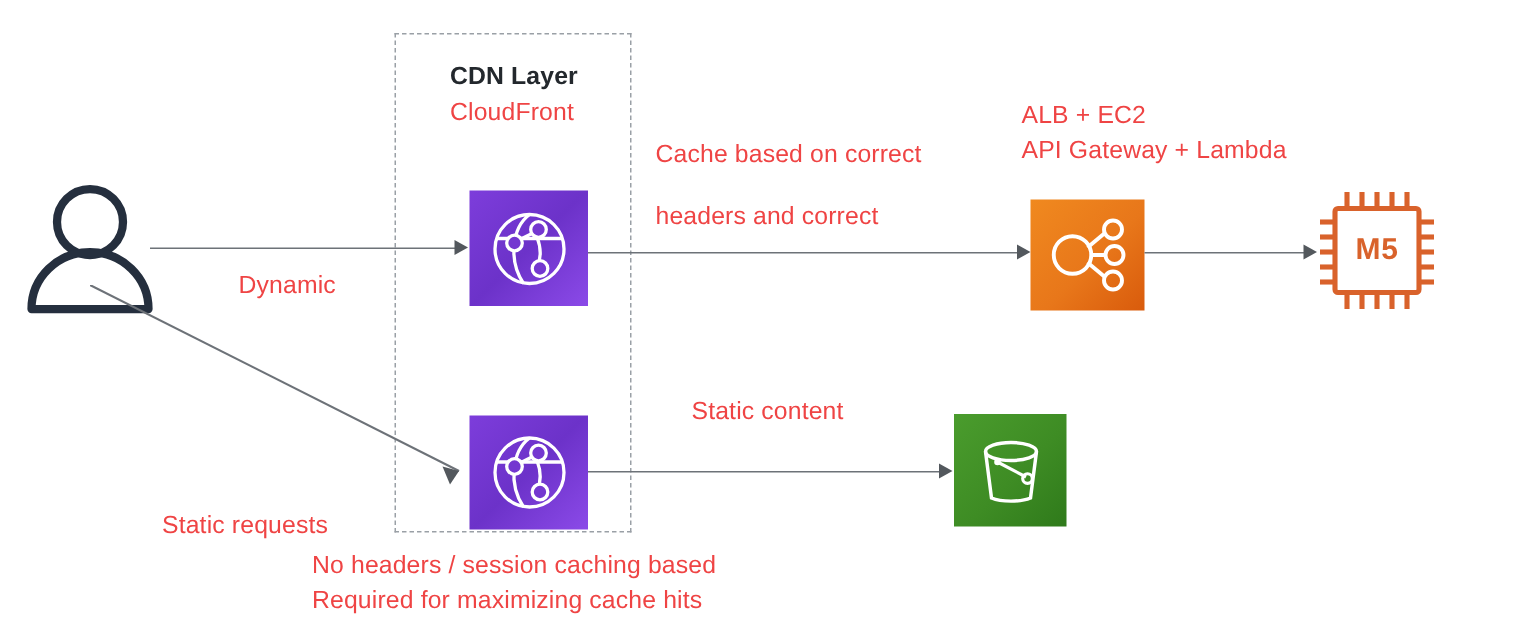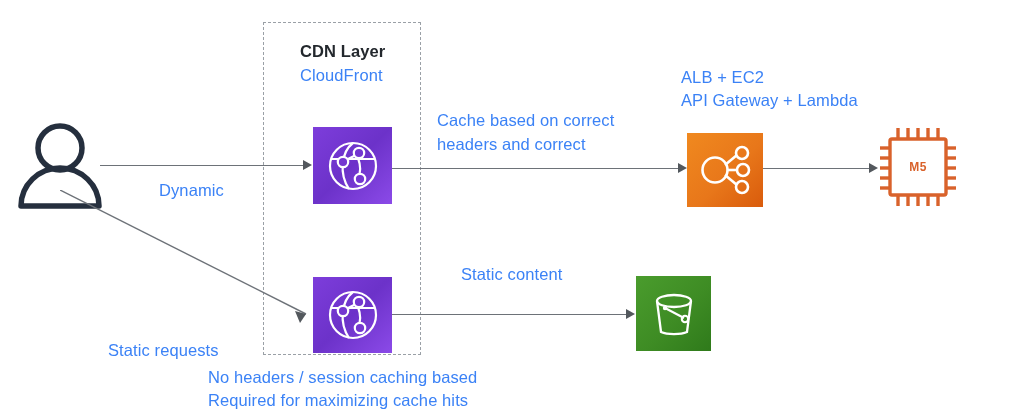--- a/index.html
+++ b/index.html
@@ -17,21 +17,21 @@
     height: 411px;
     background: #ffffff;
     overflow: hidden;
   }
   .abs { position: absolute; }
 
   
   .txt {
     font-size: 16.5px;
     line-height: 22px;
-    color: #3b82f6;
+    color: #ef4444;
     white-space: pre;
     letter-spacing: 0.1px;
   }
   .txt.bold { font-weight: bold; color: #23282d; }
 
   
   .dashed-box {
     border: 1.6px dashed #9aa0a6;
     background: transparent;
     box-sizing: border-box;
@@ -72,21 +72,21 @@
   .user-glyph svg { display: block; }
 
   
   .chip-wrap { position: relative; }
   .chip-label {
     position: absolute;
     left: 0; right: 0;
     top: 50%;
     transform: translateY(-50%);
     text-align: center;
-    font-size: 12px;
+    font-size: 20px;
     font-weight: bold;
     color: #d9622b;
     letter-spacing: 0.5px;
   }
 </style>
 </head>
 <body>
 
 <div id="canvas">
 
@@ -125,21 +125,21 @@
       <path d="M28 5 C16 14, 14 36, 24 51" fill="none" stroke="#ffffff" stroke-width="2.2"></path>
       <path d="M6 21 L50 21" fill="none" stroke="#ffffff" stroke-width="2.2"></path>
       <path d="M21 22 L33 16" fill="none" stroke="#ffffff" stroke-width="2.2"></path>
       <path d="M33 20 C36 28, 36 34, 33 40" fill="none" stroke="#ffffff" stroke-width="2.2"></path>
       <circle cx="34" cy="15" r="5.2" fill="#7437d0" stroke="#ffffff" stroke-width="2.2"></circle>
       <circle cx="18" cy="24" r="5.2" fill="#7437d0" stroke="#ffffff" stroke-width="2.2"></circle>
       <circle cx="35" cy="41" r="5.2" fill="#7437d0" stroke="#ffffff" stroke-width="2.2"></circle>
     </svg>
   </div>
 
-  <div class="abs txt" style="left:437px; top:109px;">Cache based on correct</div>
+  <div class="abs txt" style="left:437px; top:92px;">Cache based on correct</div>
   <div class="abs txt" style="left:437px; top:133px;">headers and correct</div>
 
   <div class="abs line-h" style="left:392px; top:168px; width:287px;"></div>
   <div class="abs arrow-head" style="left:678px; top:163px;"></div>
 
   <div class="abs tile apigw" style="left:687px; top:133px; width:76px; height:74px;">
     <svg width="54" height="54" viewBox="0 0 54 54">
       <circle cx="17" cy="27" r="12.5" fill="none" stroke="#ffffff" stroke-width="2.6"></circle>
       <line x1="29" y1="27" x2="40" y2="27" stroke="#ffffff" stroke-width="2.6"></line>
       <line x1="27" y1="22" x2="39" y2="12" stroke="#ffffff" stroke-width="2.6"></line>

